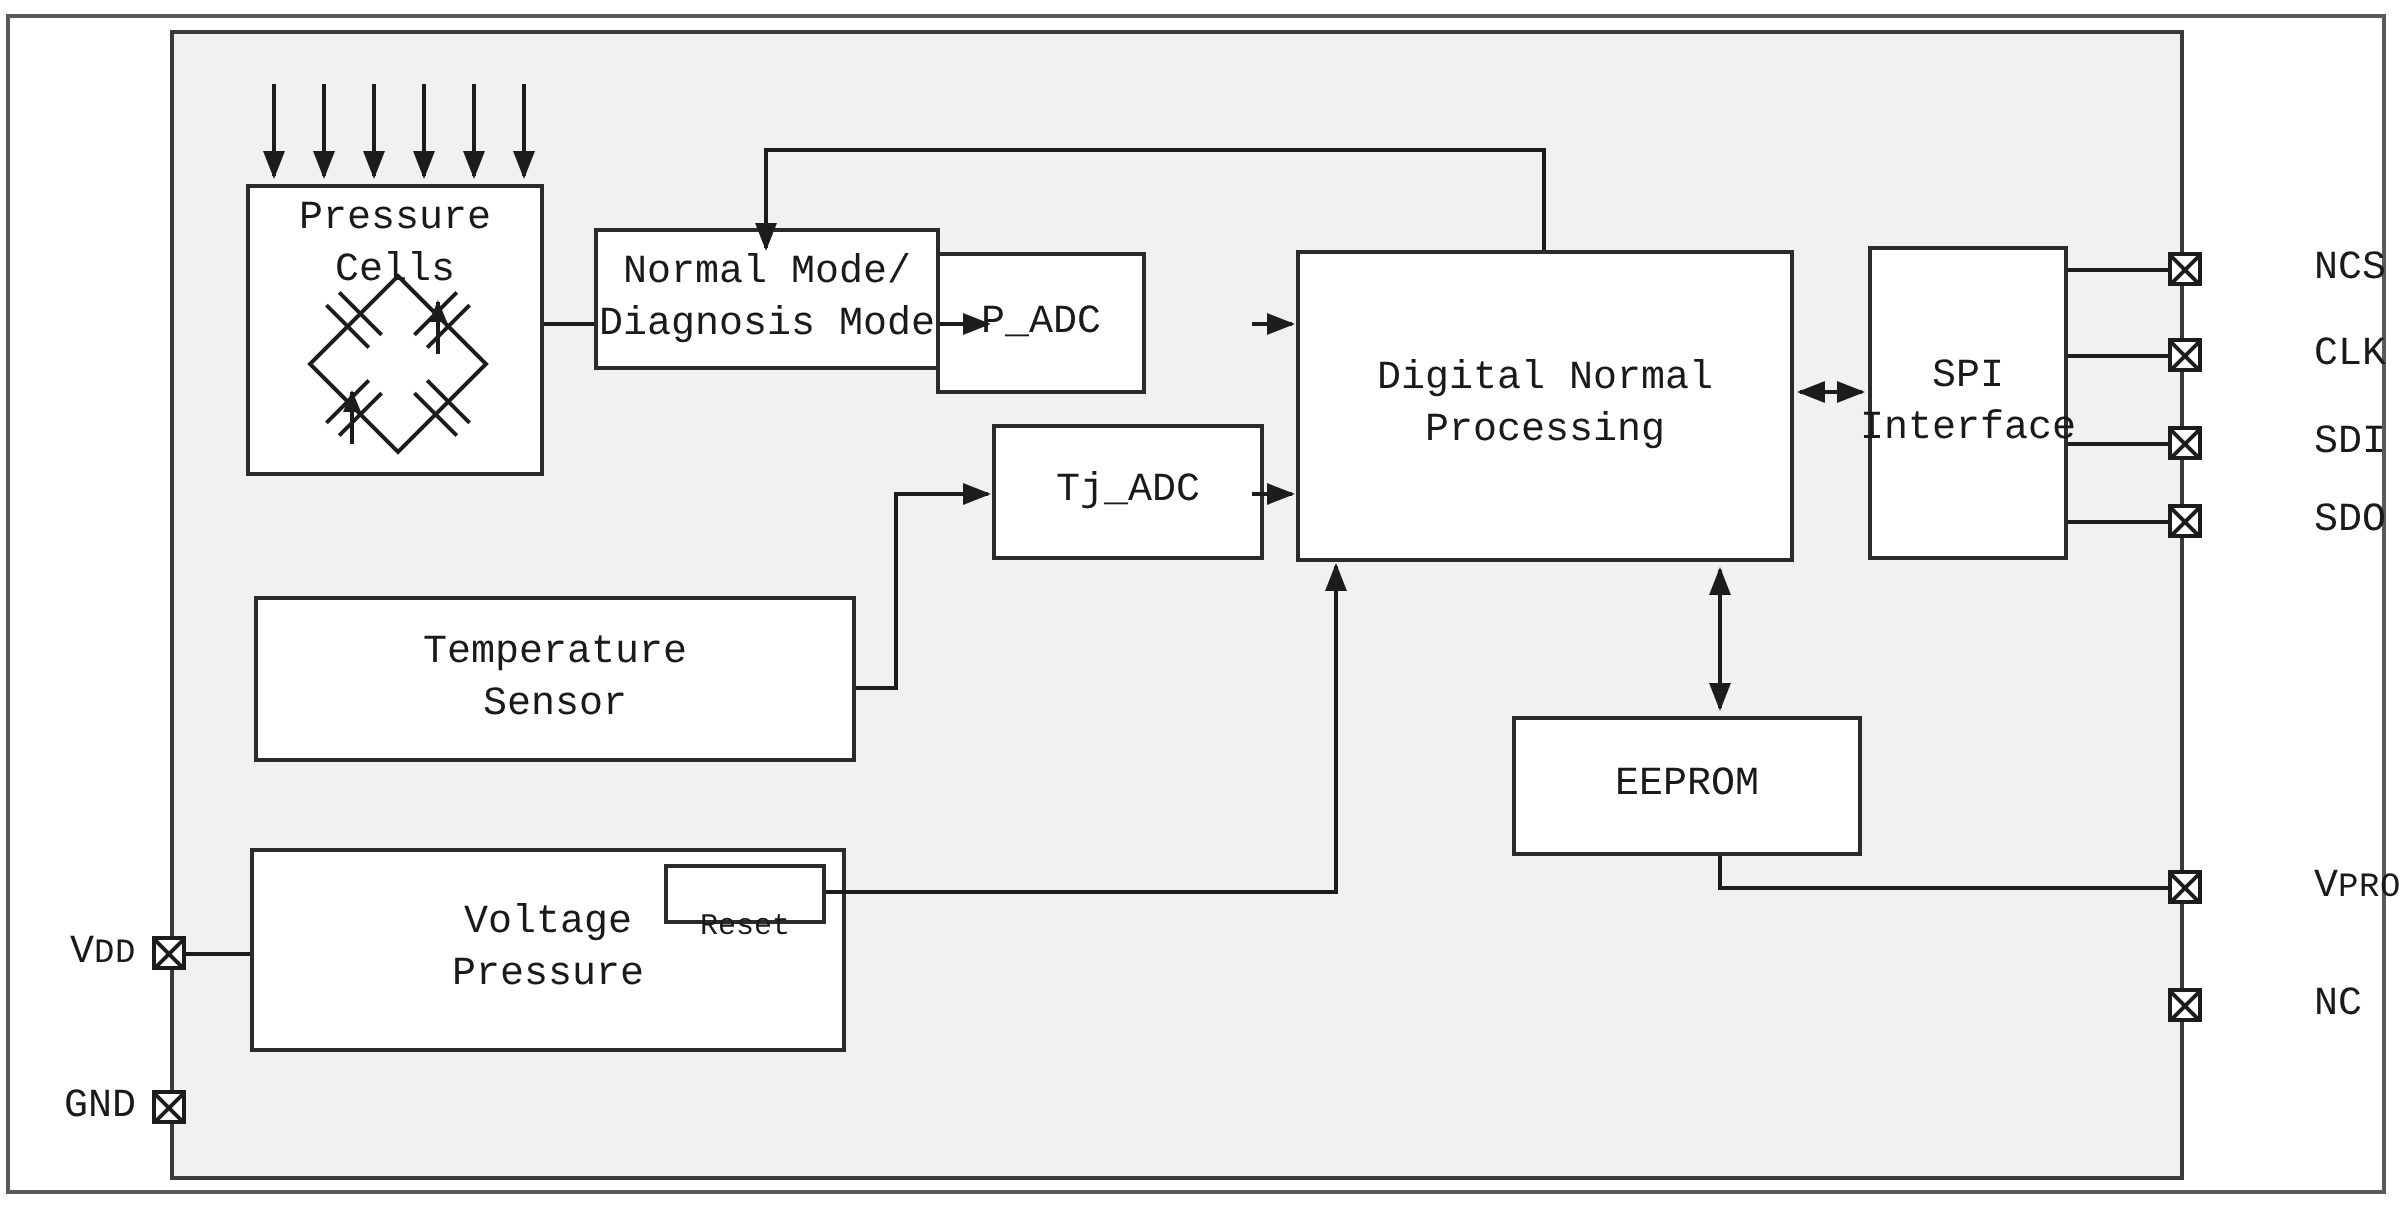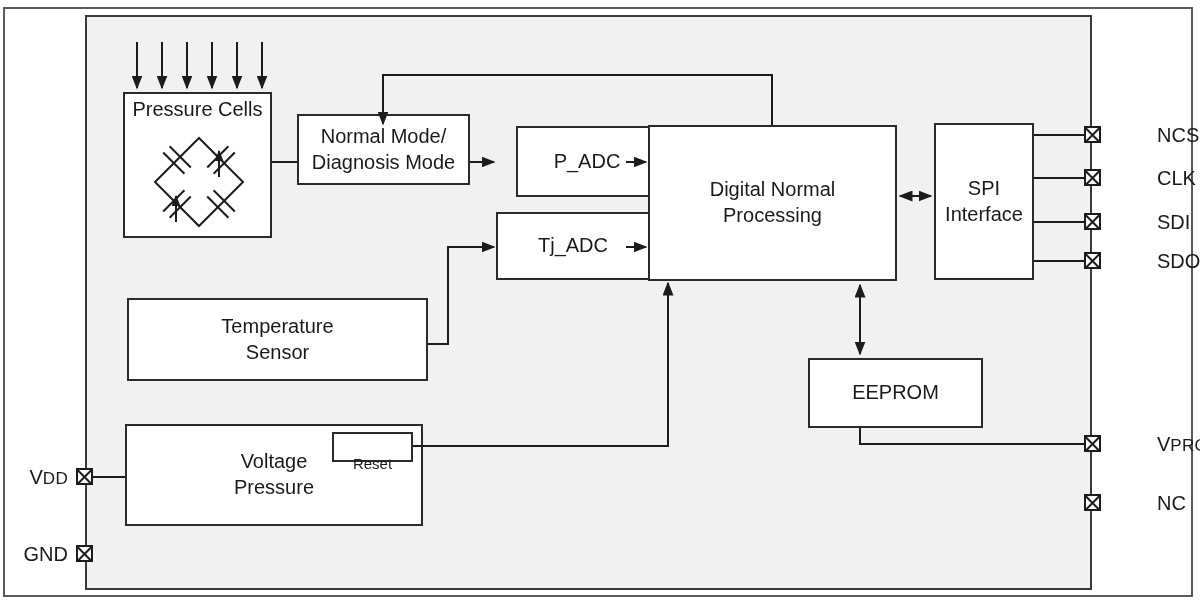--- a/index.html
+++ b/index.html
@@ -1,18 +1,18 @@
 <!DOCTYPE html>
 <html><head>
 <meta charset="utf-8">
 <style>
   html,body{margin:0;padding:0;background:#fff;}
   .canvas{
     position:relative;width:1200px;height:603px;background:#ffffff;overflow:hidden;
-    font-family:Liberation Sans, sans-serif;color:#1a1a1a;
+    font-family:Liberation Mono, monospace;color:#1a1a1a;
   }
   .frame{
     position:absolute;left:3px;top:7px;width:1190px;height:590px;
     border:2px solid #5a5a5a;box-sizing:border-box;
   }
   .chip{
     position:absolute;left:85px;top:15px;width:1007px;height:575px;
     background:#f1f1f2;border:2px solid #3a3a3a;box-sizing:border-box;z-index:1;
   }
   .block{
@@ -53,44 +53,44 @@
 
   <div class="block pc" style="left:123px;top:92px;width:149px;height:146px">
     <span class="blabel">Pressure Cells</span>
   </div>
 
   <div class="block" style="left:297px;top:114px;width:173px;height:71px">
     <span class="blabel">Normal Mode/
 Diagnosis Mode</span>
   </div>
 
-  <div class="block" style="left:516px;top:126px;width:142px;height:71px">
+  <div class="block" style="left:468px;top:126px;width:105px;height:71px">
     <span class="blabel">P_ADC</span>
   </div>
 
-  <div class="block" style="left:496px;top:212px;width:154px;height:68px">
+  <div class="block" style="left:496px;top:212px;width:136px;height:68px">
     <span class="blabel">Tj_ADC</span>
   </div>
 
   <div class="block" style="left:648px;top:125px;width:249px;height:156px">
     <span class="blabel">Digital Normal
 Processing</span>
   </div>
 
   <div class="block" style="left:934px;top:123px;width:100px;height:157px">
     <span class="blabel">SPI
 Interface</span>
   </div>
 
   <div class="block" style="left:127px;top:298px;width:301px;height:83px">
     <span class="blabel">Temperature
 Sensor</span>
   </div>
 
-  <div class="block" style="left:808px;top:358px;width:175px;height:70px">
+  <div class="block" style="left:756px;top:358px;width:175px;height:70px">
     <span class="blabel">EEPROM</span>
   </div>
 
   <div class="block" style="left:125px;top:424px;width:298px;height:102px">
     <span class="blabel">Voltage
 Pressure</span>
   </div>
 
   <div class="block reset" style="left:332px;top:432px;width:81px;height:30px">
     <span class="blabel">Reset</span>

